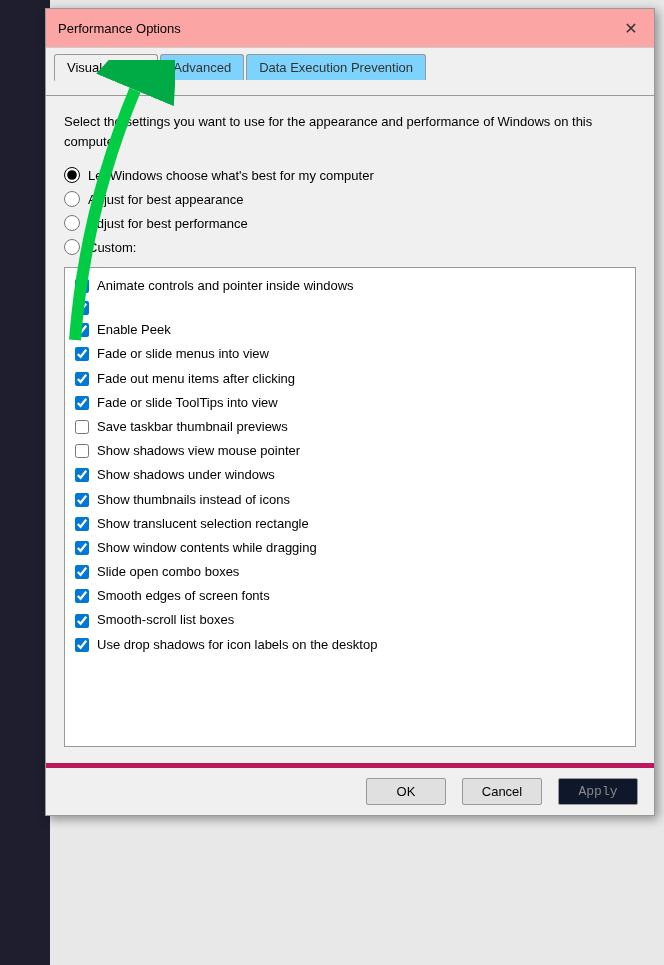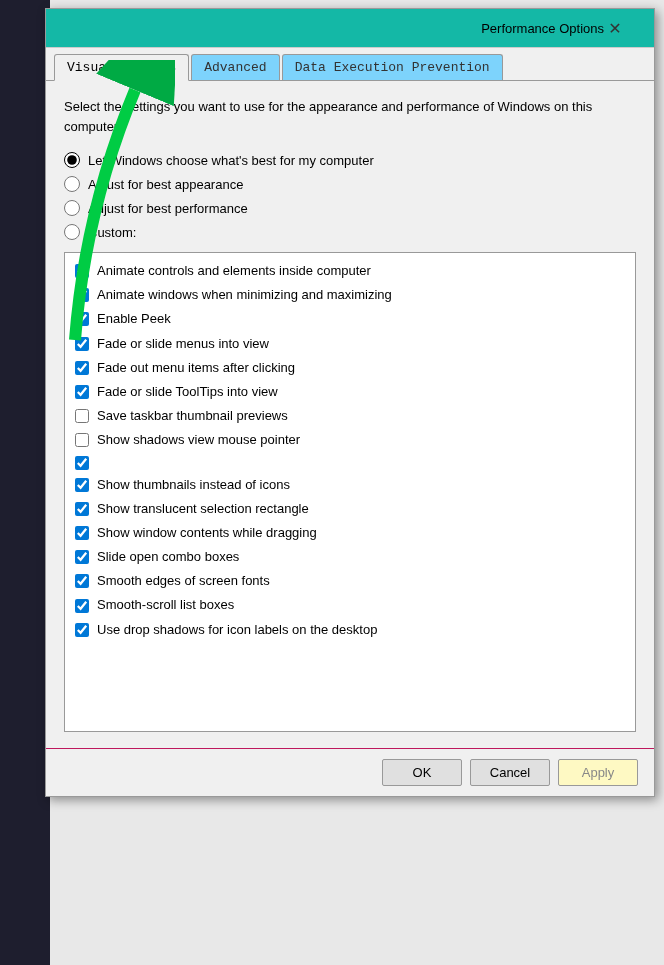--- a/index.html
+++ b/index.html
@@ -41,25 +41,25 @@
       top: 8px;
       left: 45px;
       width: 610px;
       background: #f0f0f0;
       border: 1px solid #999;
       box-shadow: 3px 3px 10px rgba(0,0,0,0.4);
     }
 
     
     .title-bar {
-      background: #14b8a6;
-      padding: 8px 28px;
-      display: flex;
-      align-items: center;
-      justify-content: flex-end;
+      background: #fca5a5;
+      padding: 8px 12px;
+      display: flex;
+      align-items: center;
+      justify-content: space-between;
       border-bottom: 1px solid #ccc;
     }
 
     .title-bar-title {
       font-size: 13px;
       color: #000;
     }
 
     .title-bar-close {
       width: 22px;
@@ -72,23 +72,22 @@
       align-items: center;
       justify-content: center;
       color: #333;
     }
 
     
     .tabs {
       display: flex;
       align-items: flex-end;
       background: #f0f0f0;
-      padding: 6px 8px 0;
+      padding: 6px 8px 15px;
       border-bottom: 1px solid #999;
-      font-family: Liberation Mono, monospace;
     }
 
     .tab {
       padding: 5px 12px;
       border: 1px solid #999;
       border-bottom: none;
       background: #7dd3fc;
       cursor: pointer;
       font-size: 13px;
       margin-right: 2px;
@@ -193,40 +192,41 @@
       cursor: pointer;
       line-height: 1.4;
     }
 
     
     .dialog-footer {
       display: flex;
       justify-content: flex-end;
       align-items: center;
       padding: 10px 16px;
-      border-top: 1px solid #be185d;
-      gap: 8px;
+      border-top: 5px solid #be185d;
+      gap: 16px;
       background: #f0f0f0;
     }
 
     .btn {
       min-width: 80px;
       padding: 5px 16px;
       font-size: 13px;
       border: 1px solid #999;
       background: #e0e0e0;
       cursor: pointer;
       border-radius: 2px;
       color: #000;
     }
 
     .btn:disabled {
       color: #888;
       cursor: default;
-      background: #fef9c3;
+      background: #0f172a;
+      font-family: Liberation Mono, monospace;
     }
 
     
     .arrow-overlay {
       position: absolute;
       top: 60px;
       left: 55px;
       pointer-events: none;
       z-index: 999;
     }
@@ -276,25 +276,24 @@
       <div class="custom-label">
         <input type="radio" name="perf" id="custom" style="">
         <label for="custom">Custom:</label>
       </div>
     </div>
 
     <div class="checkbox-list" id="checkbox-list">
 
     <div class="checkbox-item">
           <input type="checkbox" id="animate-controls" checked="" style="">
-          <label for="animate-controls">Animate controls and elements inside computer</label>
+          <label for="animate-controls">Animate controls and pointer inside windows</label>
         </div>
         <div class="checkbox-item">
           <input type="checkbox" id="animate-windows" checked="" style="">
-          <label for="animate-windows">Animate windows when minimizing and maximizing</label>
         </div>
         <div class="checkbox-item">
           <input type="checkbox" id="enable-peek" checked="" style="">
           <label for="enable-peek">Enable Peek</label>
         </div>
         <div class="checkbox-item">
           <input type="checkbox" id="fade-slide-menus" checked="" style="">
           <label for="fade-slide-menus">Fade or slide menus into view</label>
         </div>
         <div class="checkbox-item">
@@ -308,20 +307,21 @@
         <div class="checkbox-item">
           <input type="checkbox" id="save-taskbar-previews" style="">
           <label for="save-taskbar-previews">Save taskbar thumbnail previews</label>
         </div>
         <div class="checkbox-item">
           <input type="checkbox" id="show-shadows-mouse" style="">
           <label for="show-shadows-mouse">Show shadows view mouse pointer</label>
         </div>
         <div class="checkbox-item">
           <input type="checkbox" id="show-shadows-windows" checked="" style="">
+          <label for="show-shadows-windows">Show shadows under windows</label>
         </div>
         <div class="checkbox-item">
           <input type="checkbox" id="show-thumbnails" checked="" style="">
           <label for="show-thumbnails">Show thumbnails instead of icons</label>
         </div>
         <div class="checkbox-item">
           <input type="checkbox" id="show-translucent" checked="" style="">
           <label for="show-translucent">Show translucent selection rectangle</label>
         </div>
         <div class="checkbox-item">

